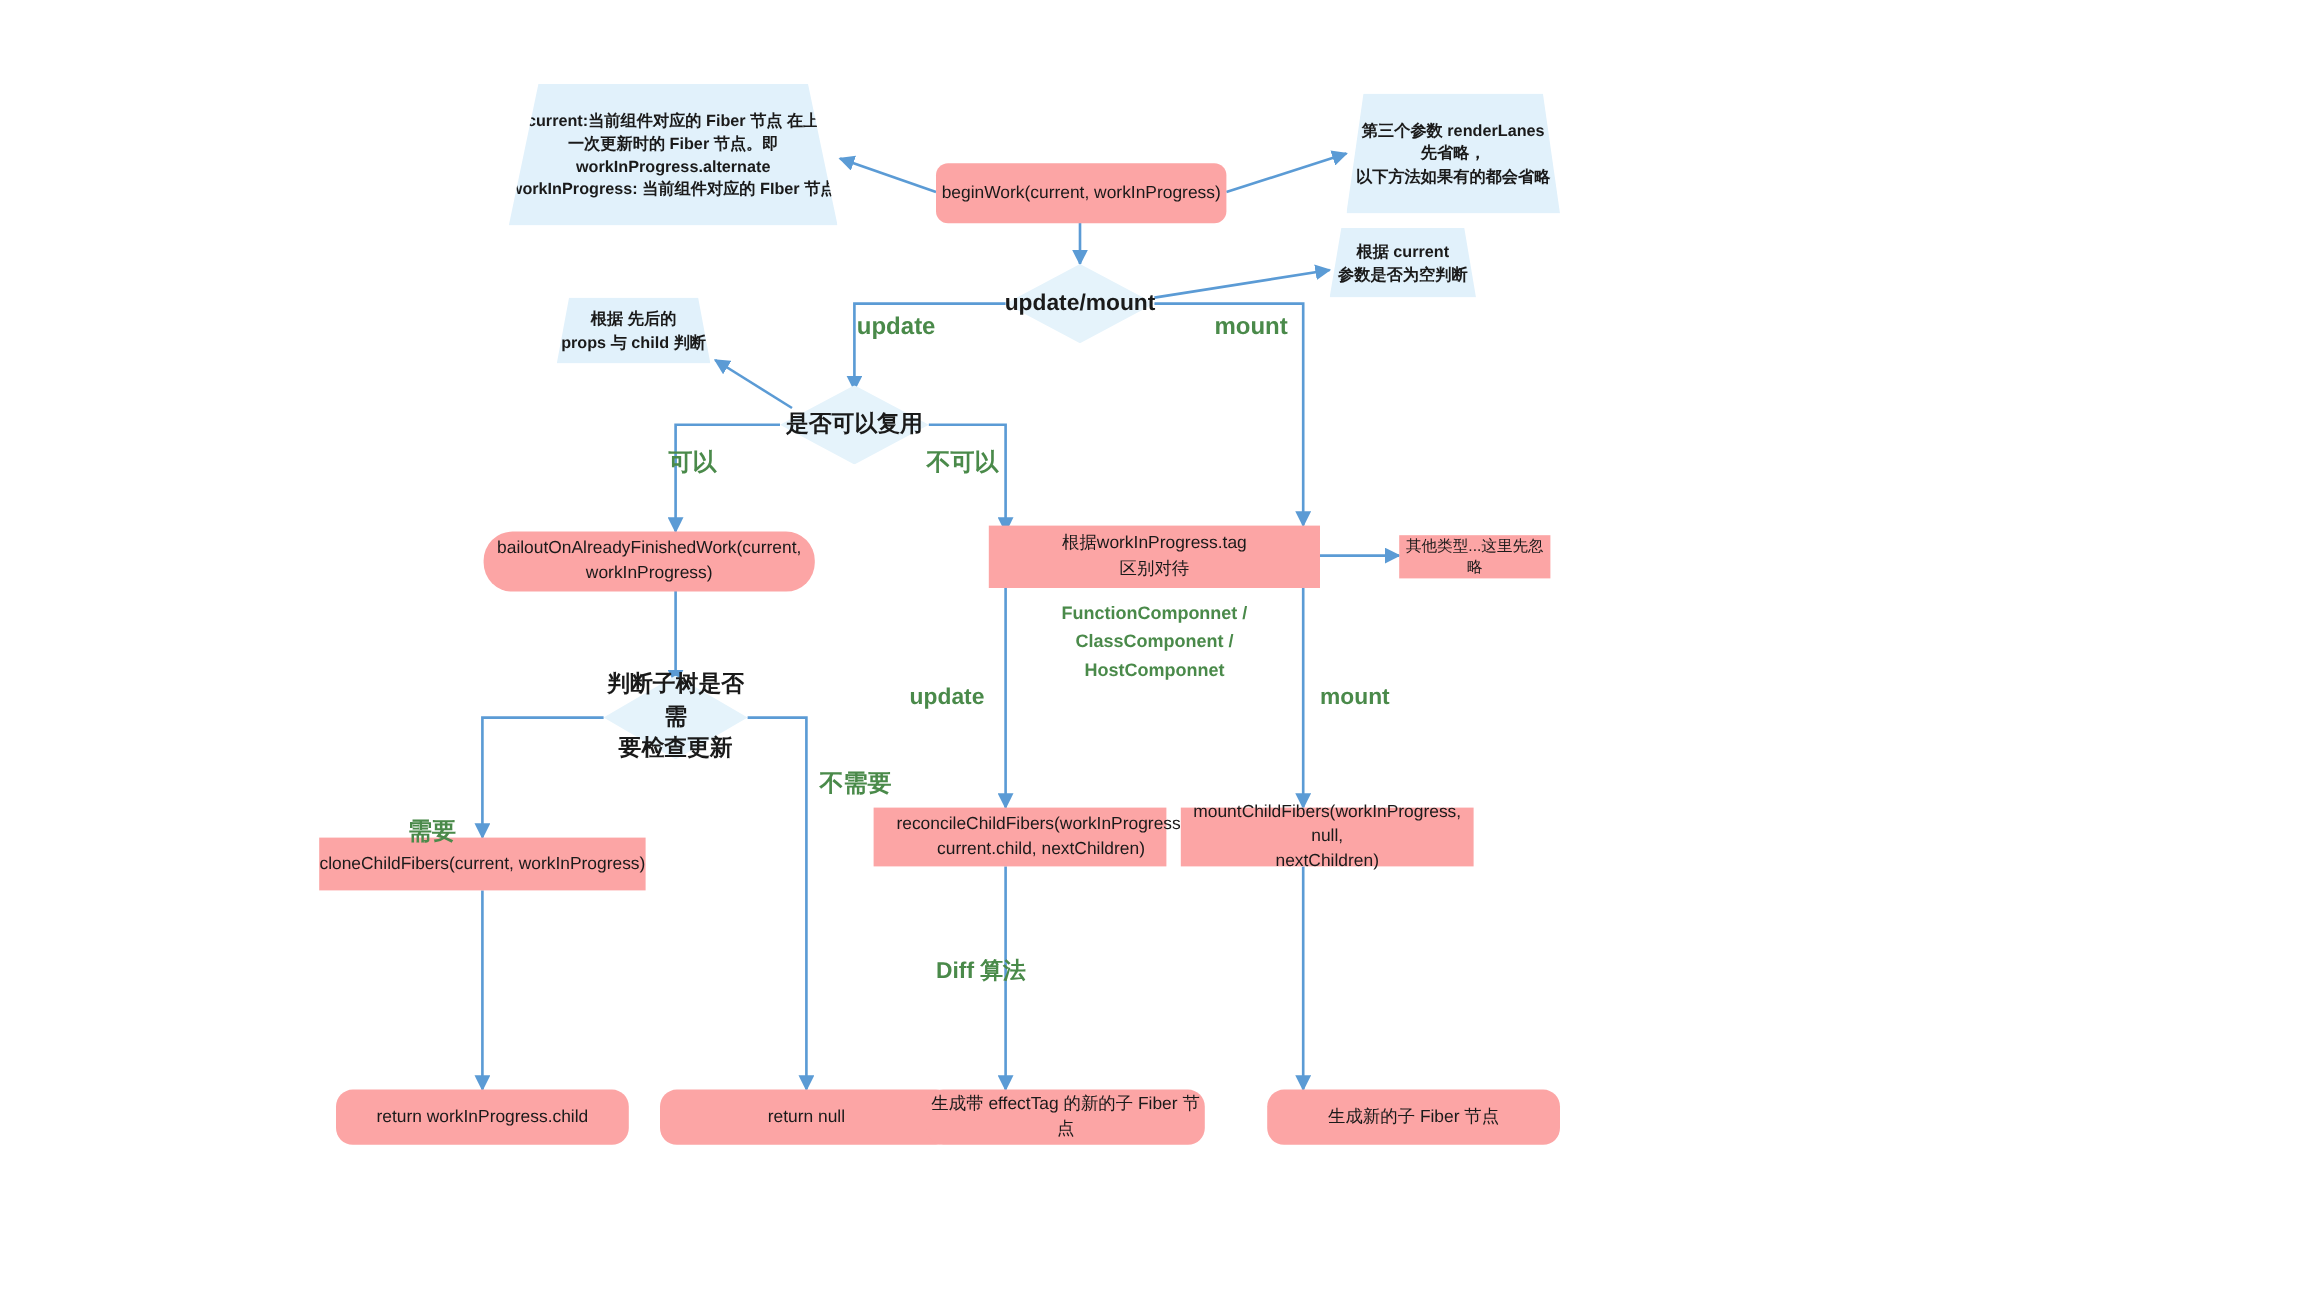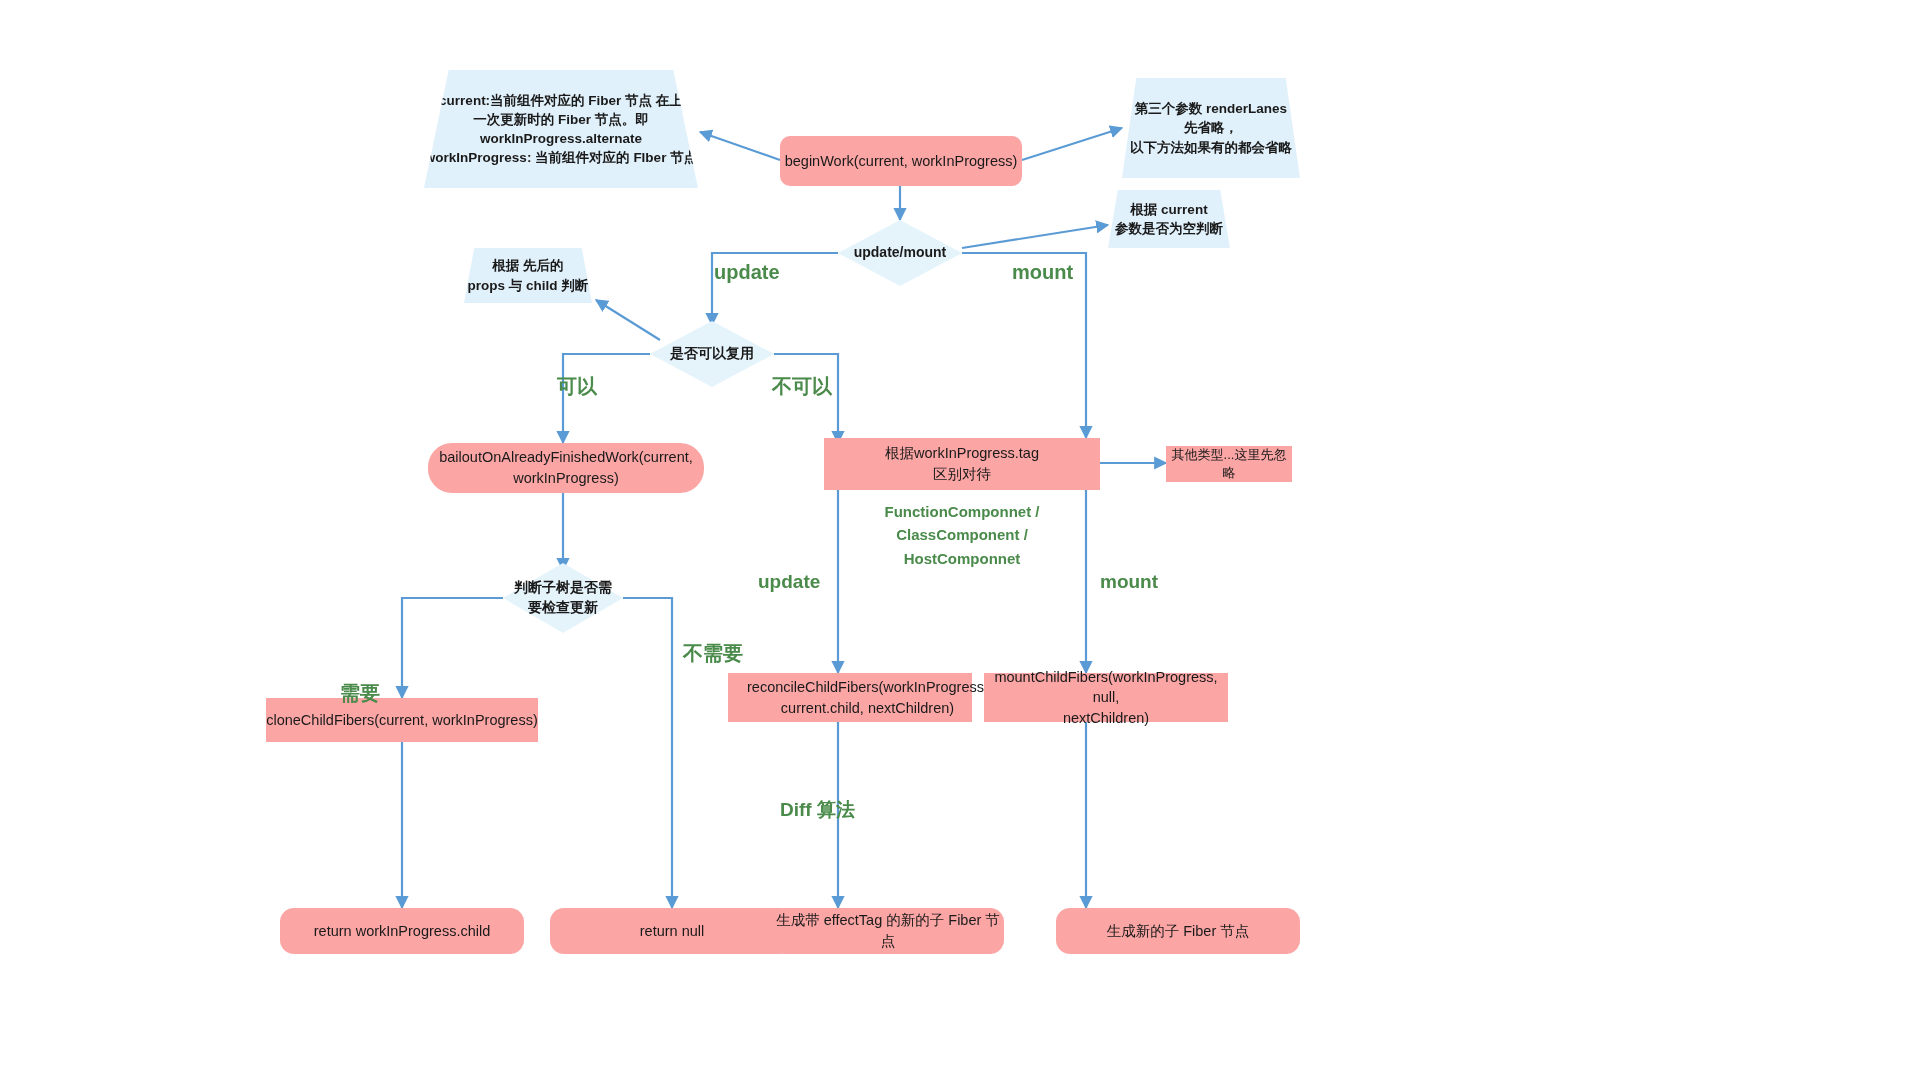--- a/index.html
+++ b/index.html
@@ -72,21 +72,21 @@
     clip-path: polygon(50% 0, 100% 50%, 50% 100%, 0 50%);
   }
   .diamond-label {
     position: absolute;
     left: 0; top: 0;
     width: 100%; height: 100%;
     display: flex;
     align-items: center;
     justify-content: center;
     text-align: center;
-    font-size: 14px;
+    font-size: 19px;
     font-weight: 700;
     color: #1a1a1a;
     line-height: 1.4;
     white-space: pre-line;
   }
   .edge-label {
     position: absolute;
     color: #4a8a4a;
     font-weight: 700;
     white-space: pre-line;
@@ -175,21 +175,21 @@
   <div class="diamond-wrap" style="left:838px; top:220px; width:124px; height:66px;">
     <div class="diamond-shape"></div>
     <div class="diamond-label">update/mount</div>
   </div>
 
   <div class="diamond-wrap" style="left:650px; top:321px; width:124px; height:66px;">
     <div class="diamond-shape"></div>
     <div class="diamond-label">是否可以复用</div>
   </div>
 
-  <div class="node box" style="left:428px; top:443px; width:276px; height:50px;border-radius:24px;">bailoutOnAlreadyFinishedWork(current,
+  <div class="node box" style="left:403px; top:443px; width:276px; height:50px;border-radius:24px;">bailoutOnAlreadyFinishedWork(current,
 workInProgress)</div>
 
   <div class="node box" style="left:824px; top:438px; width:276px; height:52px;">根据workInProgress.tag
 区别对待</div>
 
   <div class="node box" style="left:1166px; top:446px; width:126px; height:36px; font-size:13px;">其他类型...这里先忽略</div>
 
   <div class="diamond-wrap" style="left:503px; top:563px; width:120px; height:70px;">
     <div class="diamond-shape"></div>
     <div class="diamond-label">判断子树是否需

